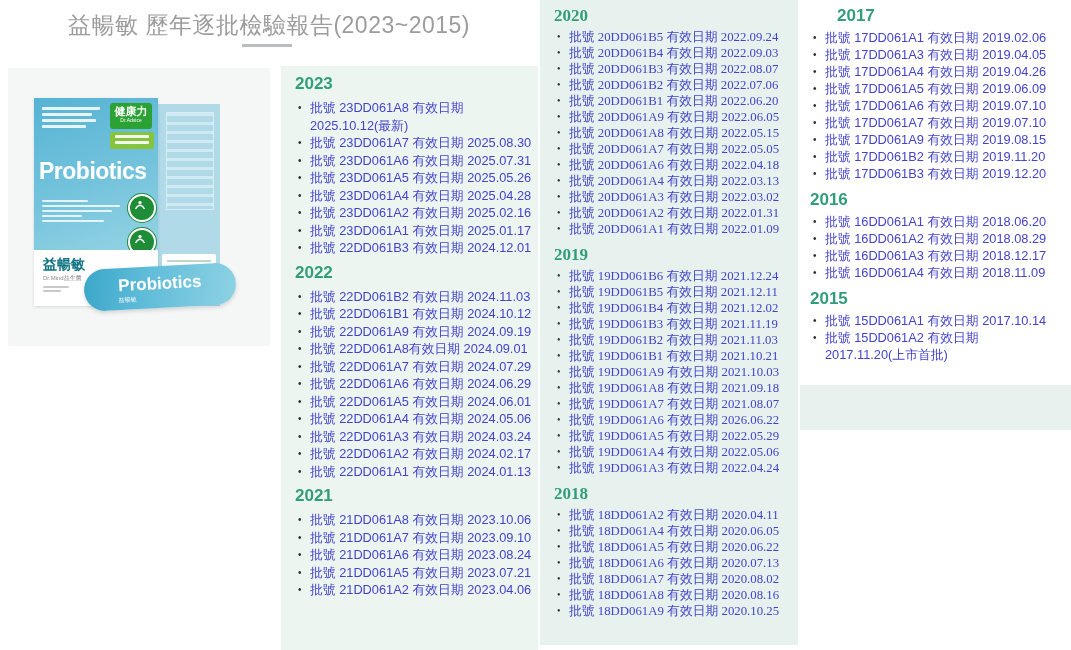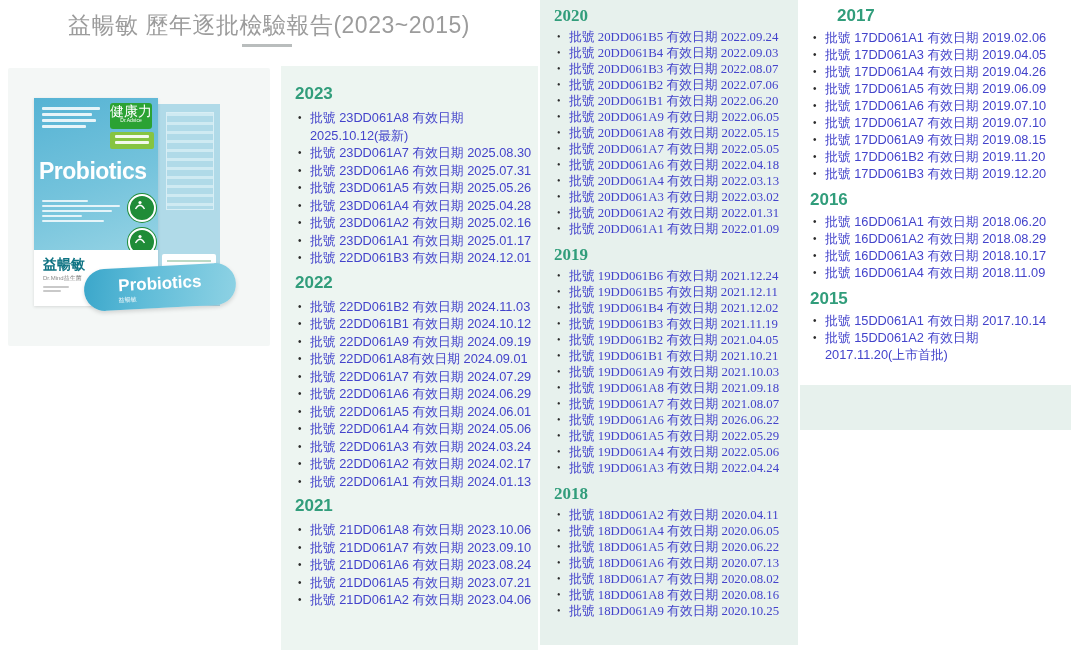--- a/index.html
+++ b/index.html
@@ -52,21 +52,21 @@
   .tiny-lines{position:absolute;left:8px;top:9px;}
   .tiny-lines i{display:block;height:3px;margin-bottom:3px;background:rgba(255,255,255,0.85);border-radius:1px;}
   .tl1{width:58px}.tl2{width:50px}.tl3{width:54px}.tl4{width:44px}
   .mid-lines{position:absolute;left:8px;top:102px;}
   .mid-lines i{display:block;height:2px;margin-bottom:3px;background:rgba(255,255,255,0.8);border-radius:1px;}
   .ml1{width:46px}.ml2{width:78px}.ml3{width:70px}.ml4{width:40px}.ml5{width:62px}
   .brand-badge{
     position:absolute;left:76px;top:5px;width:42px;height:26px;background:#2ba233;
     border-radius:3px;text-align:center;color:#fff;
   }
-  .brand-badge .b-main{font-size:14px;font-weight:normal;line-height:12px;margin-top:2px;}
+  .brand-badge .b-main{font-size:11px;font-weight:bold;line-height:12px;margin-top:2px;}
   .brand-badge .b-sub{font-size:5px;line-height:6px;}
   .brand-tag{
     position:absolute;left:76px;top:34px;width:44px;height:17px;background:#86c440;border-radius:2px;
   }
   .brand-tag i{display:block;height:3px;margin:3px 5px 0;background:rgba(255,255,255,0.9);border-radius:1px;}
   .box-title{
     position:absolute;left:5px;top:60px;color:#ffffff;font-size:23px;font-weight:bold;letter-spacing:-0.5px;
   }
   .cert{
     position:absolute;width:24px;height:24px;border-radius:50%;
@@ -91,21 +91,21 @@
   .s-title{
     position:absolute;left:0;right:0;top:8px;text-align:center;
     color:#ffffff;font-size:17px;font-weight:bold;
   }
   .s-sub{
     position:absolute;left:34px;top:28px;color:rgba(255,255,255,0.95);font-size:6px;
   }
 
   
   .panel{position:absolute;box-sizing:border-box;}
-  .col1{left:281px;top:66px;width:257px;height:584px;background:#edf5f1;padding:12px 6px 0 14px;}
+  .col1{left:281px;top:66px;width:257px;height:584px;background:#edf5f1;padding:2px 6px 0 14px;}
   .col2{left:540px;top:0;width:258px;height:645px;background:#e7f1ed;padding:0 6px 0 14px;font-family:Liberation Serif, serif;}
   .col3{left:800px;top:0;width:271px;height:385px;padding:0 4px 0 10px;}
   .green-block{position:absolute;left:800px;top:385px;width:271px;height:45px;background:#e7f1ed;}
 
   .year{
     color:#319d7b;font-size:17px;font-weight:600;margin:8px 0 3px;
   }
   .col1 .year{margin:6px 0 5px;}
   .col2 .year:first-child{margin-top:6px;}
   .col3 .year:first-child{margin-top:6px;margin-left:27px;}
@@ -240,21 +240,21 @@
         <li><span class="lnk">批號 20DD061A3 有效日期 2022.03.02</span></li>
         <li><span class="lnk">批號 20DD061A2 有效日期 2022.01.31</span></li>
         <li><span class="lnk">批號 20DD061A1 有效日期 2022.01.09</span></li>
       </ul>
       <div class="year">2019</div>
       <ul class="batch-list">
         <li><span class="lnk">批號 19DD061B6 有效日期 2021.12.24</span></li>
         <li><span class="lnk">批號 19DD061B5 有效日期 2021.12.11</span></li>
         <li><span class="lnk">批號 19DD061B4 有效日期 2021.12.02</span></li>
         <li><span class="lnk">批號 19DD061B3 有效日期 2021.11.19</span></li>
-        <li><span class="lnk">批號 19DD061B2 有效日期 2021.04.05</span></li>
+        <li><span class="lnk">批號 19DD061B2 有效日期 2021.11.03</span></li>
         <li><span class="lnk">批號 19DD061B1 有效日期 2021.10.21</span></li>
         <li><span class="lnk">批號 19DD061A9 有效日期 2021.10.03</span></li>
         <li><span class="lnk">批號 19DD061A8 有效日期 2021.09.18</span></li>
         <li><span class="lnk">批號 19DD061A7 有效日期 2021.08.07</span></li>
         <li><span class="lnk">批號 19DD061A6 有效日期 2026.06.22</span></li>
         <li><span class="lnk">批號 19DD061A5 有效日期 2022.05.29</span></li>
         <li><span class="lnk">批號 19DD061A4 有效日期 2022.05.06</span></li>
         <li><span class="lnk">批號 19DD061A3 有效日期 2022.04.24</span></li>
       </ul>
       <div class="year">2018</div>
@@ -278,21 +278,21 @@
         <li><span class="lnk">批號 17DD061A6 有效日期 2019.07.10</span></li>
         <li><span class="lnk">批號 17DD061A7 有效日期 2019.07.10</span></li>
         <li><span class="lnk">批號 17DD061A9 有效日期 2019.08.15</span></li>
         <li><span class="lnk">批號 17DD061B2 有效日期 2019.11.20</span></li>
         <li><span class="lnk">批號 17DD061B3 有效日期 2019.12.20</span></li>
       </ul>
       <div class="year">2016</div>
       <ul class="batch-list">
         <li><span class="lnk">批號 16DD061A1 有效日期 2018.06.20</span></li>
         <li><span class="lnk">批號 16DD061A2 有效日期 2018.08.29</span></li>
-        <li><span class="lnk">批號 16DD061A3 有效日期 2018.10.17</span></li>
+        <li><span class="lnk">批號 16DD061A3 有效日期 2018.12.17</span></li>
         <li><span class="lnk">批號 16DD061A4 有效日期 2018.11.09</span></li>
       </ul>
       <div class="year">2015</div>
       <ul class="batch-list">
         <li><span class="lnk">批號 15DD061A1 有效日期 2017.10.14</span></li>
         <li><span class="lnk">批號 15DD061A2 有效日期<br>2017.11.20(上市首批)</span></li>
       </ul>
     </div>
   <div class="green-block"></div>
 

